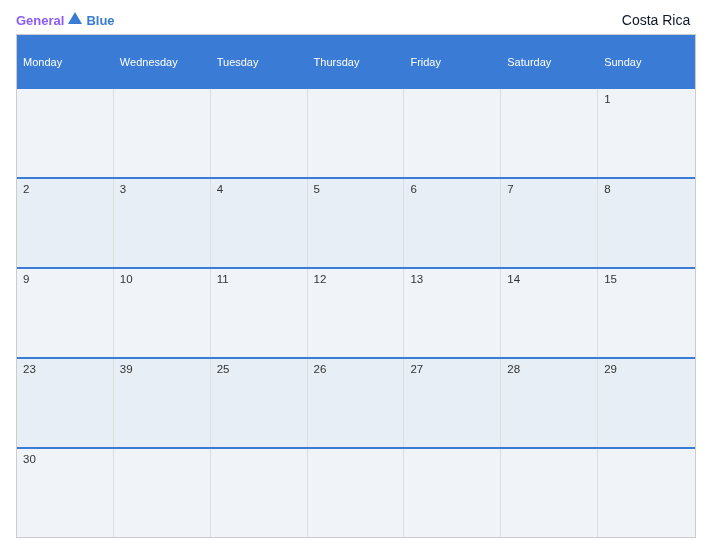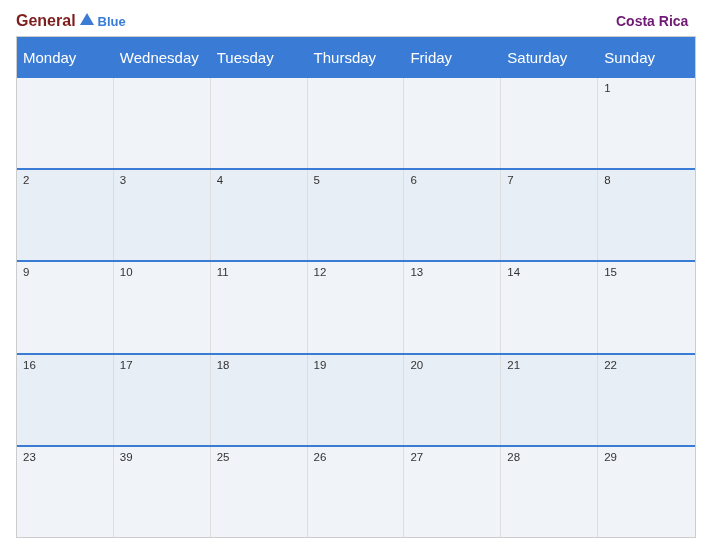--- a/index.html
+++ b/index.html
@@ -24,23 +24,23 @@
       align-items: center;
       justify-content: space-between;
       margin-bottom: 6px;
     }
     .logo {
       display: flex;
       align-items: center;
       gap: 2px;
     }
     .logo-text-general {
-      font-size: 16px;
+      font-size: 13px;
       font-weight: bold;
-      color: #7f1d1d;
+      color: #8b5cf6;
     }
     .logo-text-blue {
       font-size: 13px;
       font-weight: bold;
       color: #3a7bd5;
     }
     .logo-triangle {
       width: 0;
       height: 0;
       border-left: 7px solid transparent;
@@ -53,41 +53,40 @@
     }
     .title {
       font-size: 30px;
       font-weight: normal;
       color: #222;
       text-align: center;
       flex: 1;
     }
     .country {
       font-size: 14px;
-      color: #701a75;
+      color: #0f172a;
       min-width: 80px;
-      text-align: left;
-      font-weight: bold;
+      text-align: center;
     }
     
     .calendar {
       flex: 1;
       display: flex;
       flex-direction: column;
       border: 1px solid #ccc;
     }
     .cal-header {
       display: grid;
       grid-template-columns: repeat(7, 1fr);
       background: #3a7bd5;
     }
     .cal-header-cell {
       color: #fff;
-      font-size: 15px;
-      padding: 12px 6px;
+      font-size: 11px;
+      padding: 21px 6px;
       font-weight: normal;
     }
     .cal-body {
       flex: 1;
       display: flex;
       flex-direction: column;
     }
     .cal-row {
       display: grid;
       grid-template-columns: repeat(7, 1fr);
@@ -176,35 +175,35 @@
       <div class="cal-row">
         <div class="cal-cell"><span class="day-num">9</span></div>
         <div class="cal-cell"><span class="day-num">10</span></div>
         <div class="cal-cell"><span class="day-num">11</span></div>
         <div class="cal-cell"><span class="day-num">12</span></div>
         <div class="cal-cell"><span class="day-num">13</span></div>
         <div class="cal-cell"><span class="day-num">14</span></div>
         <div class="cal-cell sunday"><span class="day-num">15</span></div>
       </div>
 
-      <div class="cal-row">
-        <div class="cal-cell"><span class="day-num">16</span></div>
-        <div class="cal-cell"><span class="day-num">17</span></div>
-        <div class="cal-cell"><span class="day-num">18</span></div>
-        <div class="cal-cell"><span class="day-num">19</span></div>
-        <div class="cal-cell"><span class="day-num">20</span></div>
-        <div class="cal-cell"><span class="day-num">21</span></div>
-        <div class="cal-cell sunday"><span class="day-num">22</span></div>
-      </div>
 
       <div class="cal-row">
         <div class="cal-cell"><span class="day-num">23</span></div>
         <div class="cal-cell"><span class="day-num">39</span></div>
         <div class="cal-cell"><span class="day-num">25</span></div>
         <div class="cal-cell"><span class="day-num">26</span></div>
         <div class="cal-cell"><span class="day-num">27</span></div>
         <div class="cal-cell"><span class="day-num">28</span></div>
         <div class="cal-cell sunday"><span class="day-num">29</span></div>
       </div>
 
+      <div class="cal-row">
+        <div class="cal-cell"><span class="day-num">30</span></div>
+        <div class="cal-cell empty"></div>
+        <div class="cal-cell empty"></div>
+        <div class="cal-cell empty"></div>
+        <div class="cal-cell empty"></div>
+        <div class="cal-cell empty"></div>
+        <div class="cal-cell sunday empty"></div>
+      </div>
     </div>
   </div>
 </div>
 
 </body></html>

